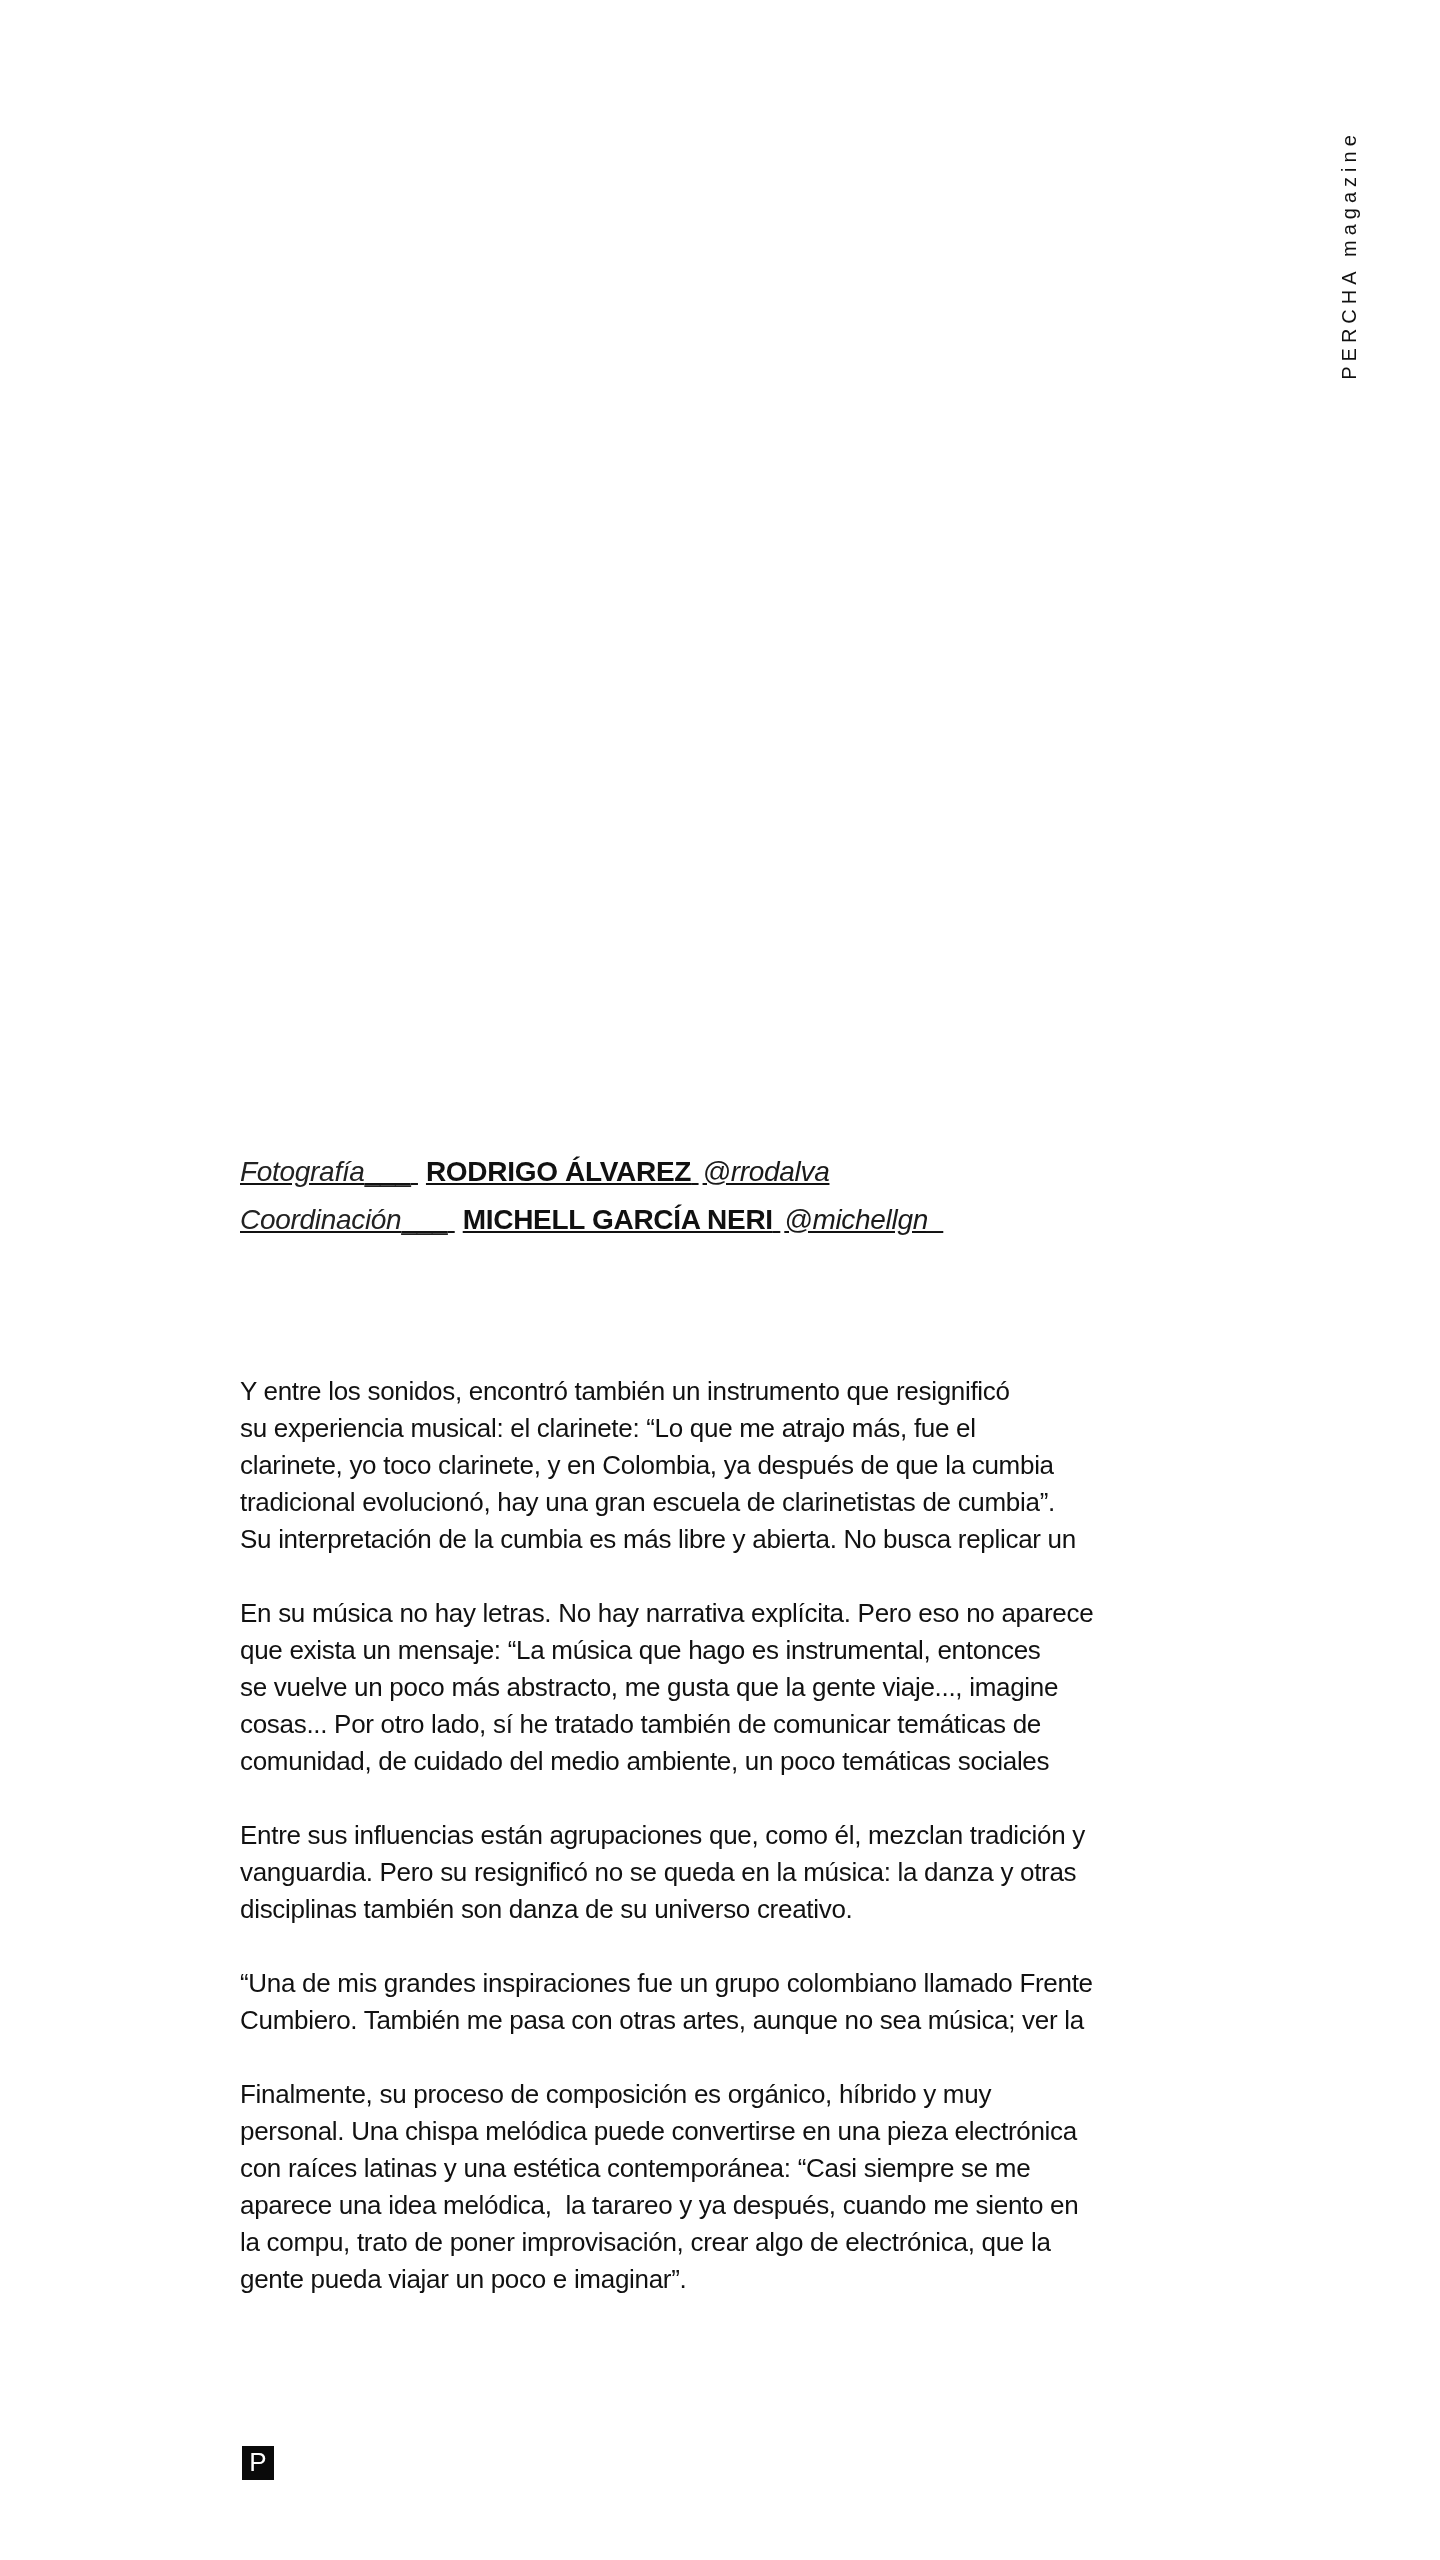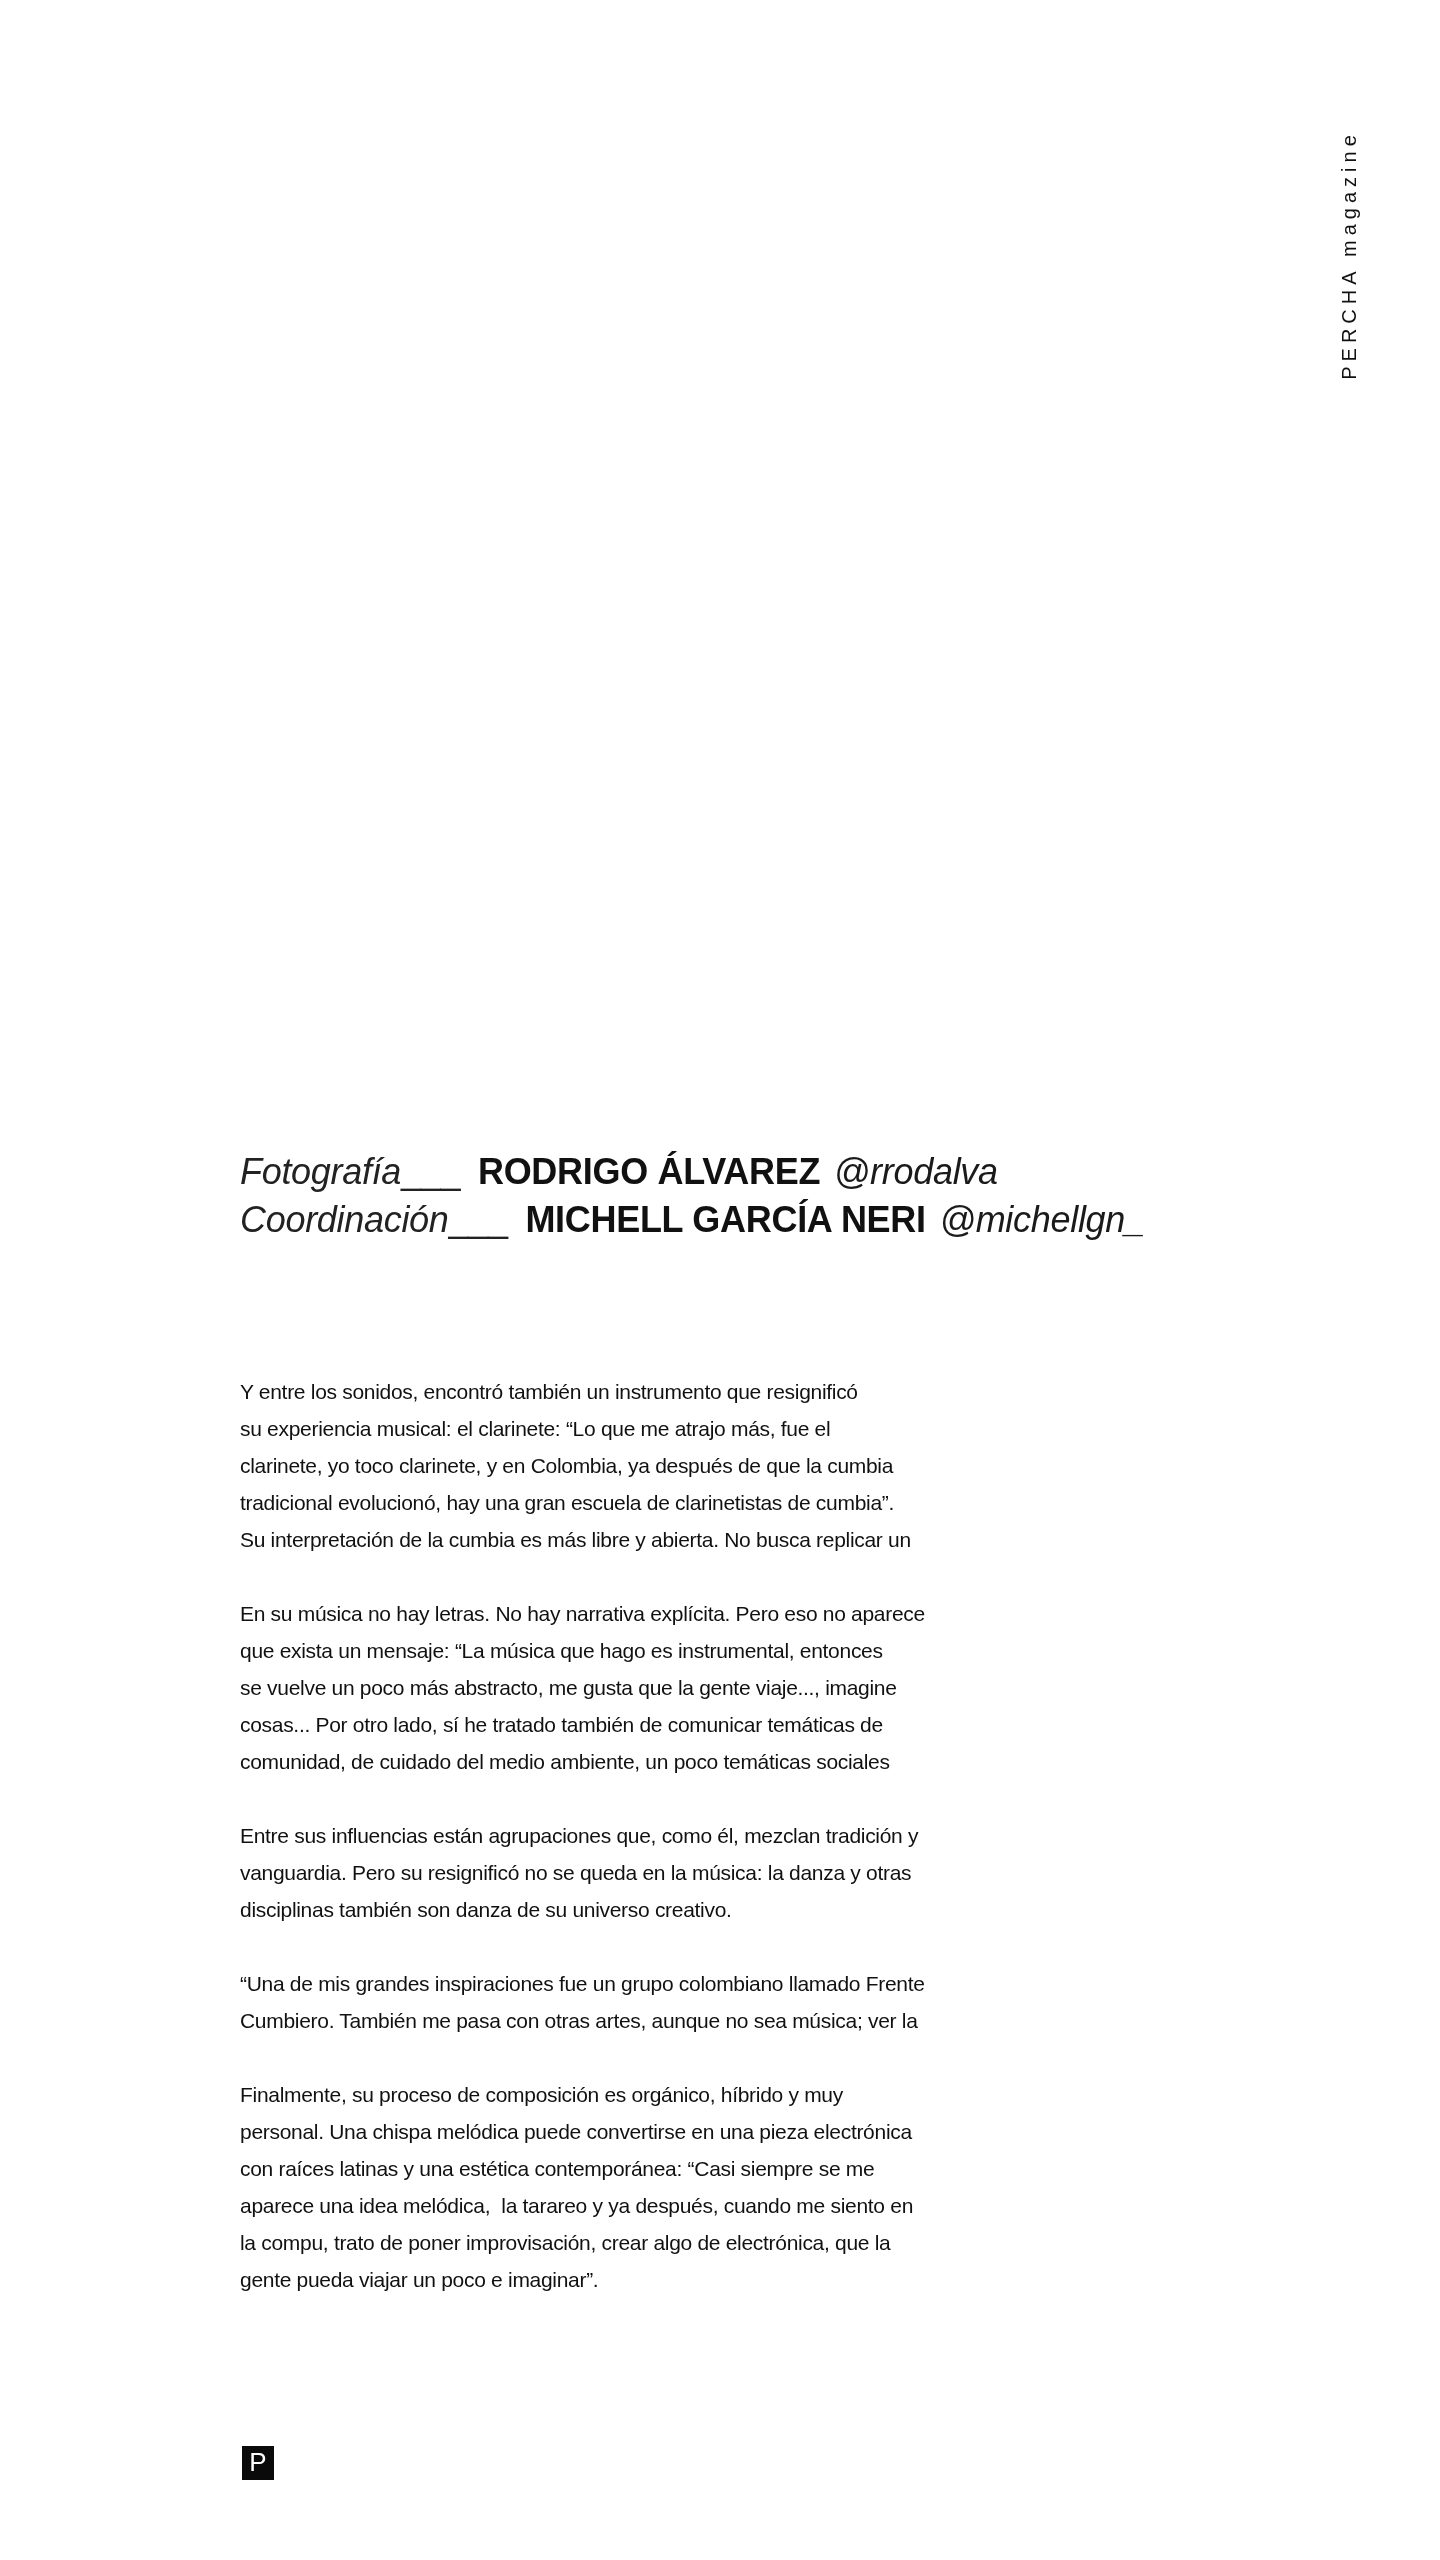--- a/index.html
+++ b/index.html
@@ -25,24 +25,25 @@
     font-size: 20px;
     letter-spacing: 5px;
     white-space: pre;
     color: #111111;
   }
   
   .credits {
     position: absolute;
     left: 240px;
     top: 1148px;
-    font-size: 36px;
+    font-size: 28px;
     line-height: 48px;
     letter-spacing: -0.3px;
     white-space: nowrap;
+    text-decoration: underline;
   }
   .credit-role {
     font-style: italic;
     color: #222222;
   }
   .credit-sep {
     color: #222222;
   }
   .credit-name {
     font-weight: 700;
@@ -52,21 +53,21 @@
     font-style: italic;
     margin-left: 4px;
     color: #1a1a1a;
   }
   
   .article {
     position: absolute;
     left: 240px;
     top: 1373px;
     width: 1010px;
-    font-size: 21px;
+    font-size: 26px;
     line-height: 37px;
     letter-spacing: -0.3px;
   }
   .paragraph {
     margin: 0 0 37px 0;
   }
   .line {
     white-space: pre;
   }
   

